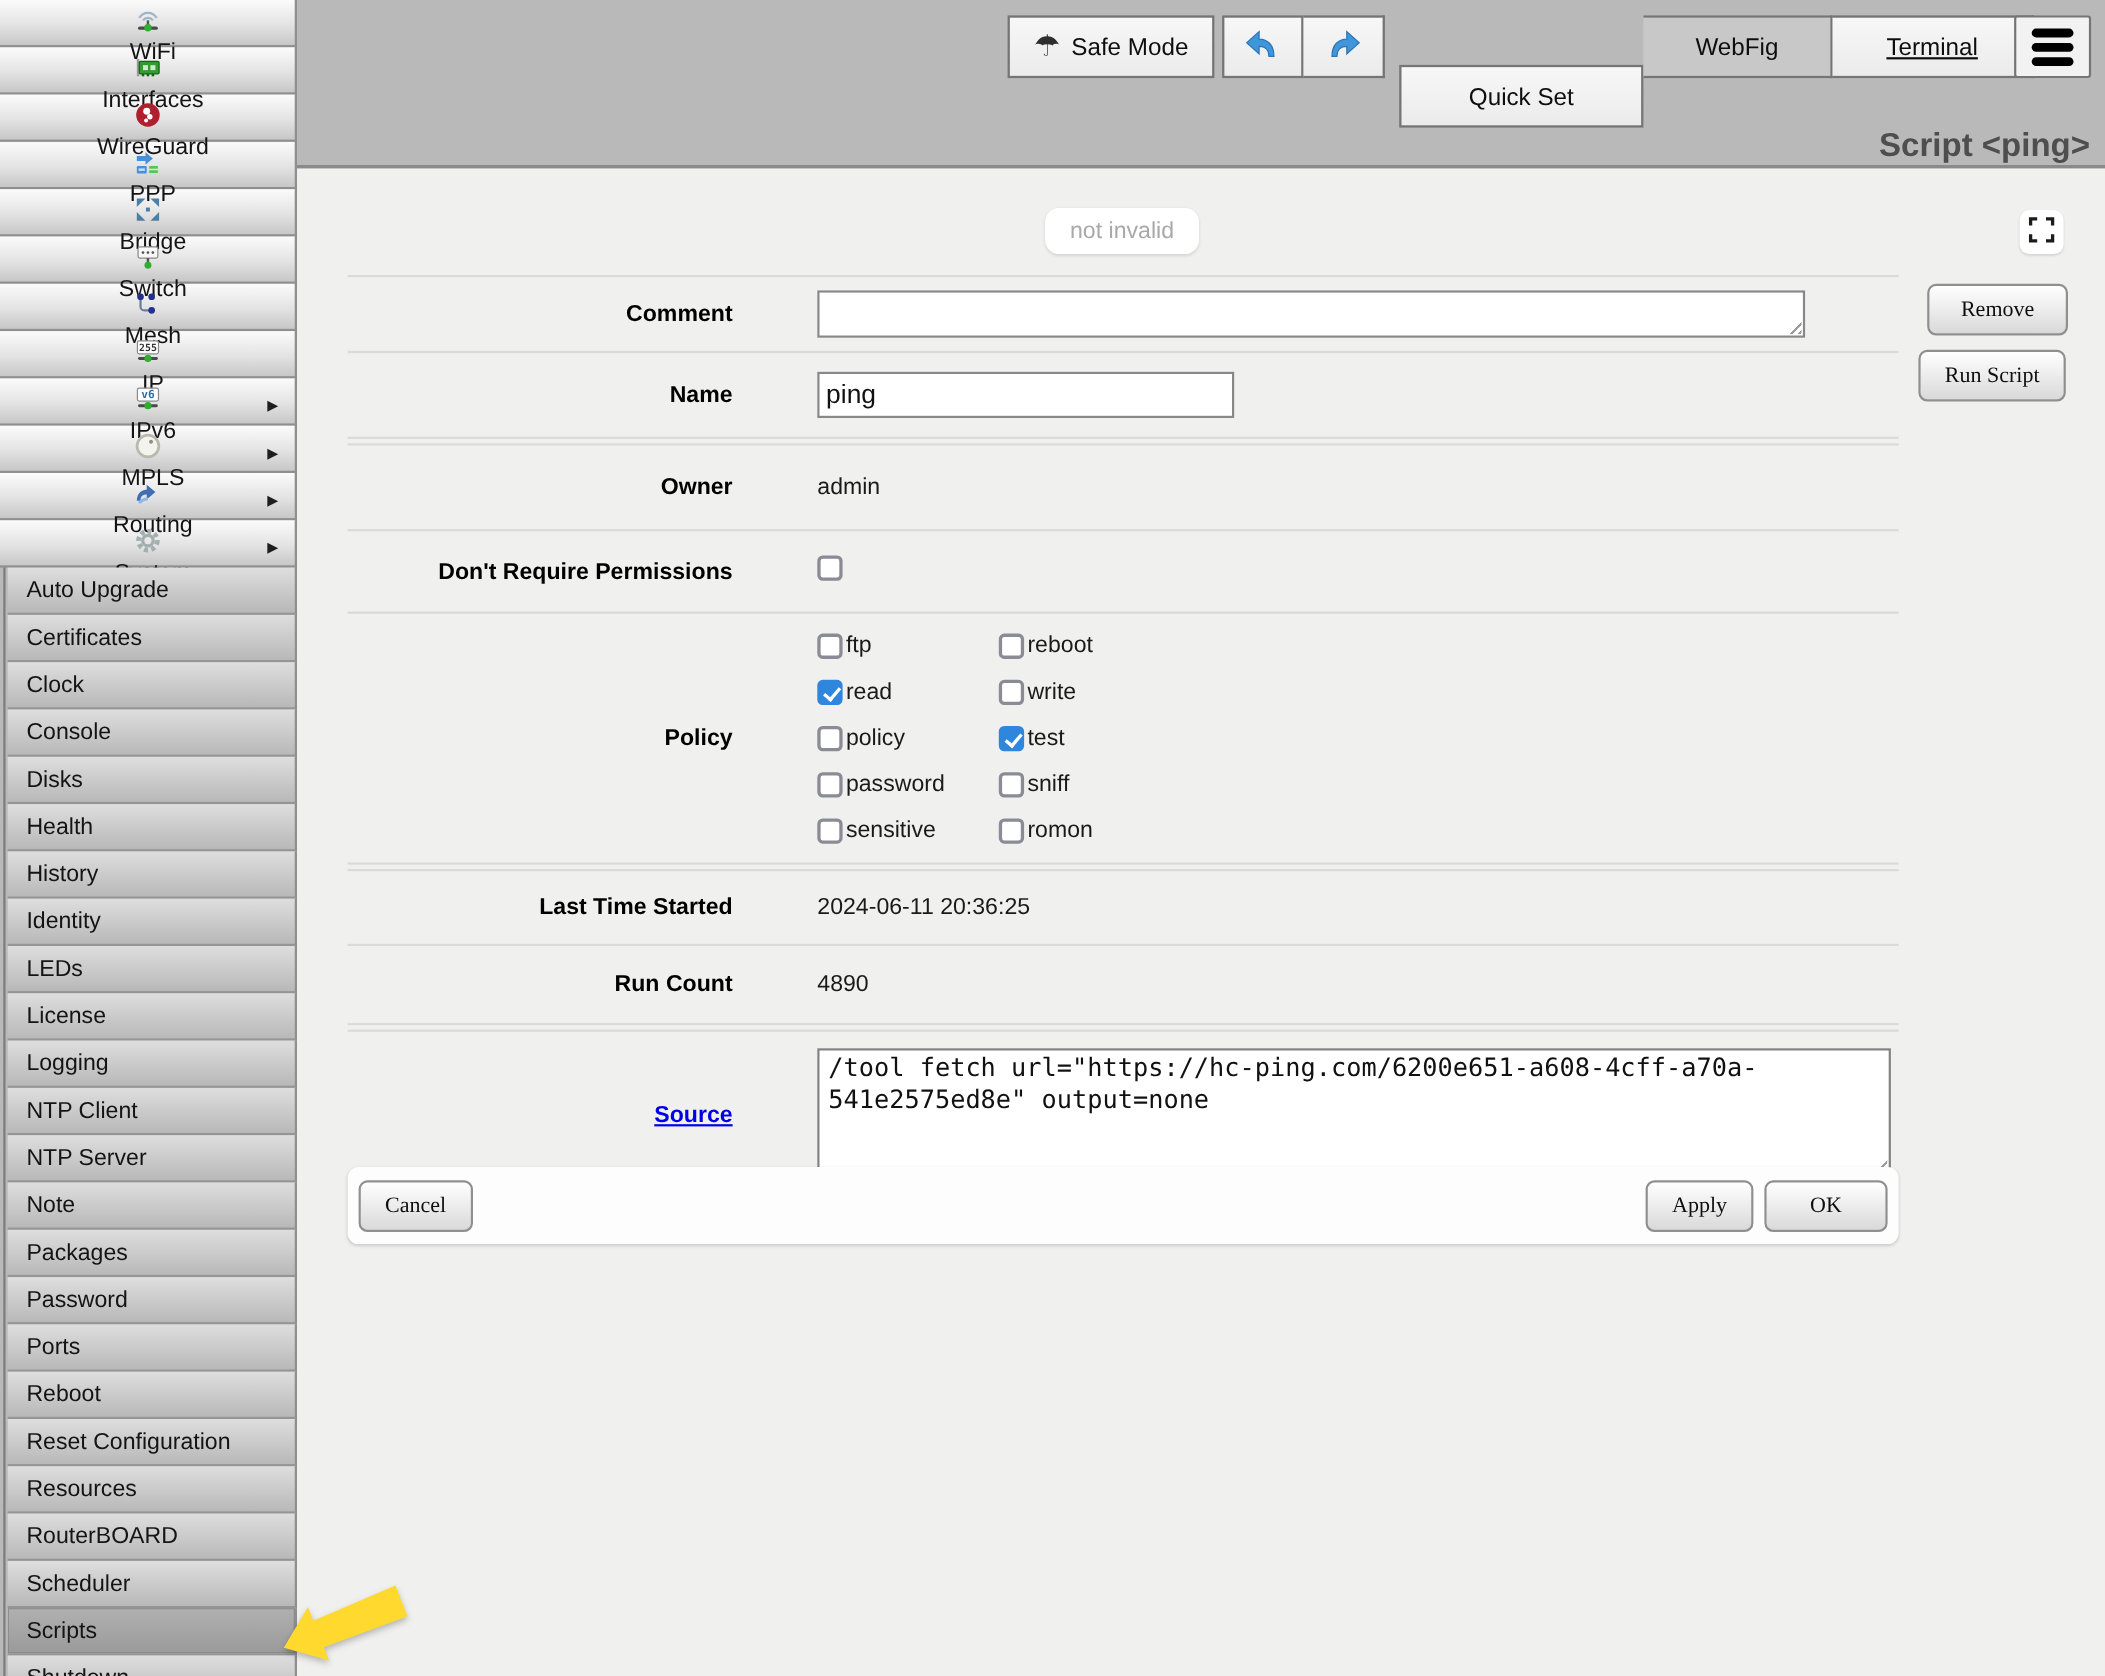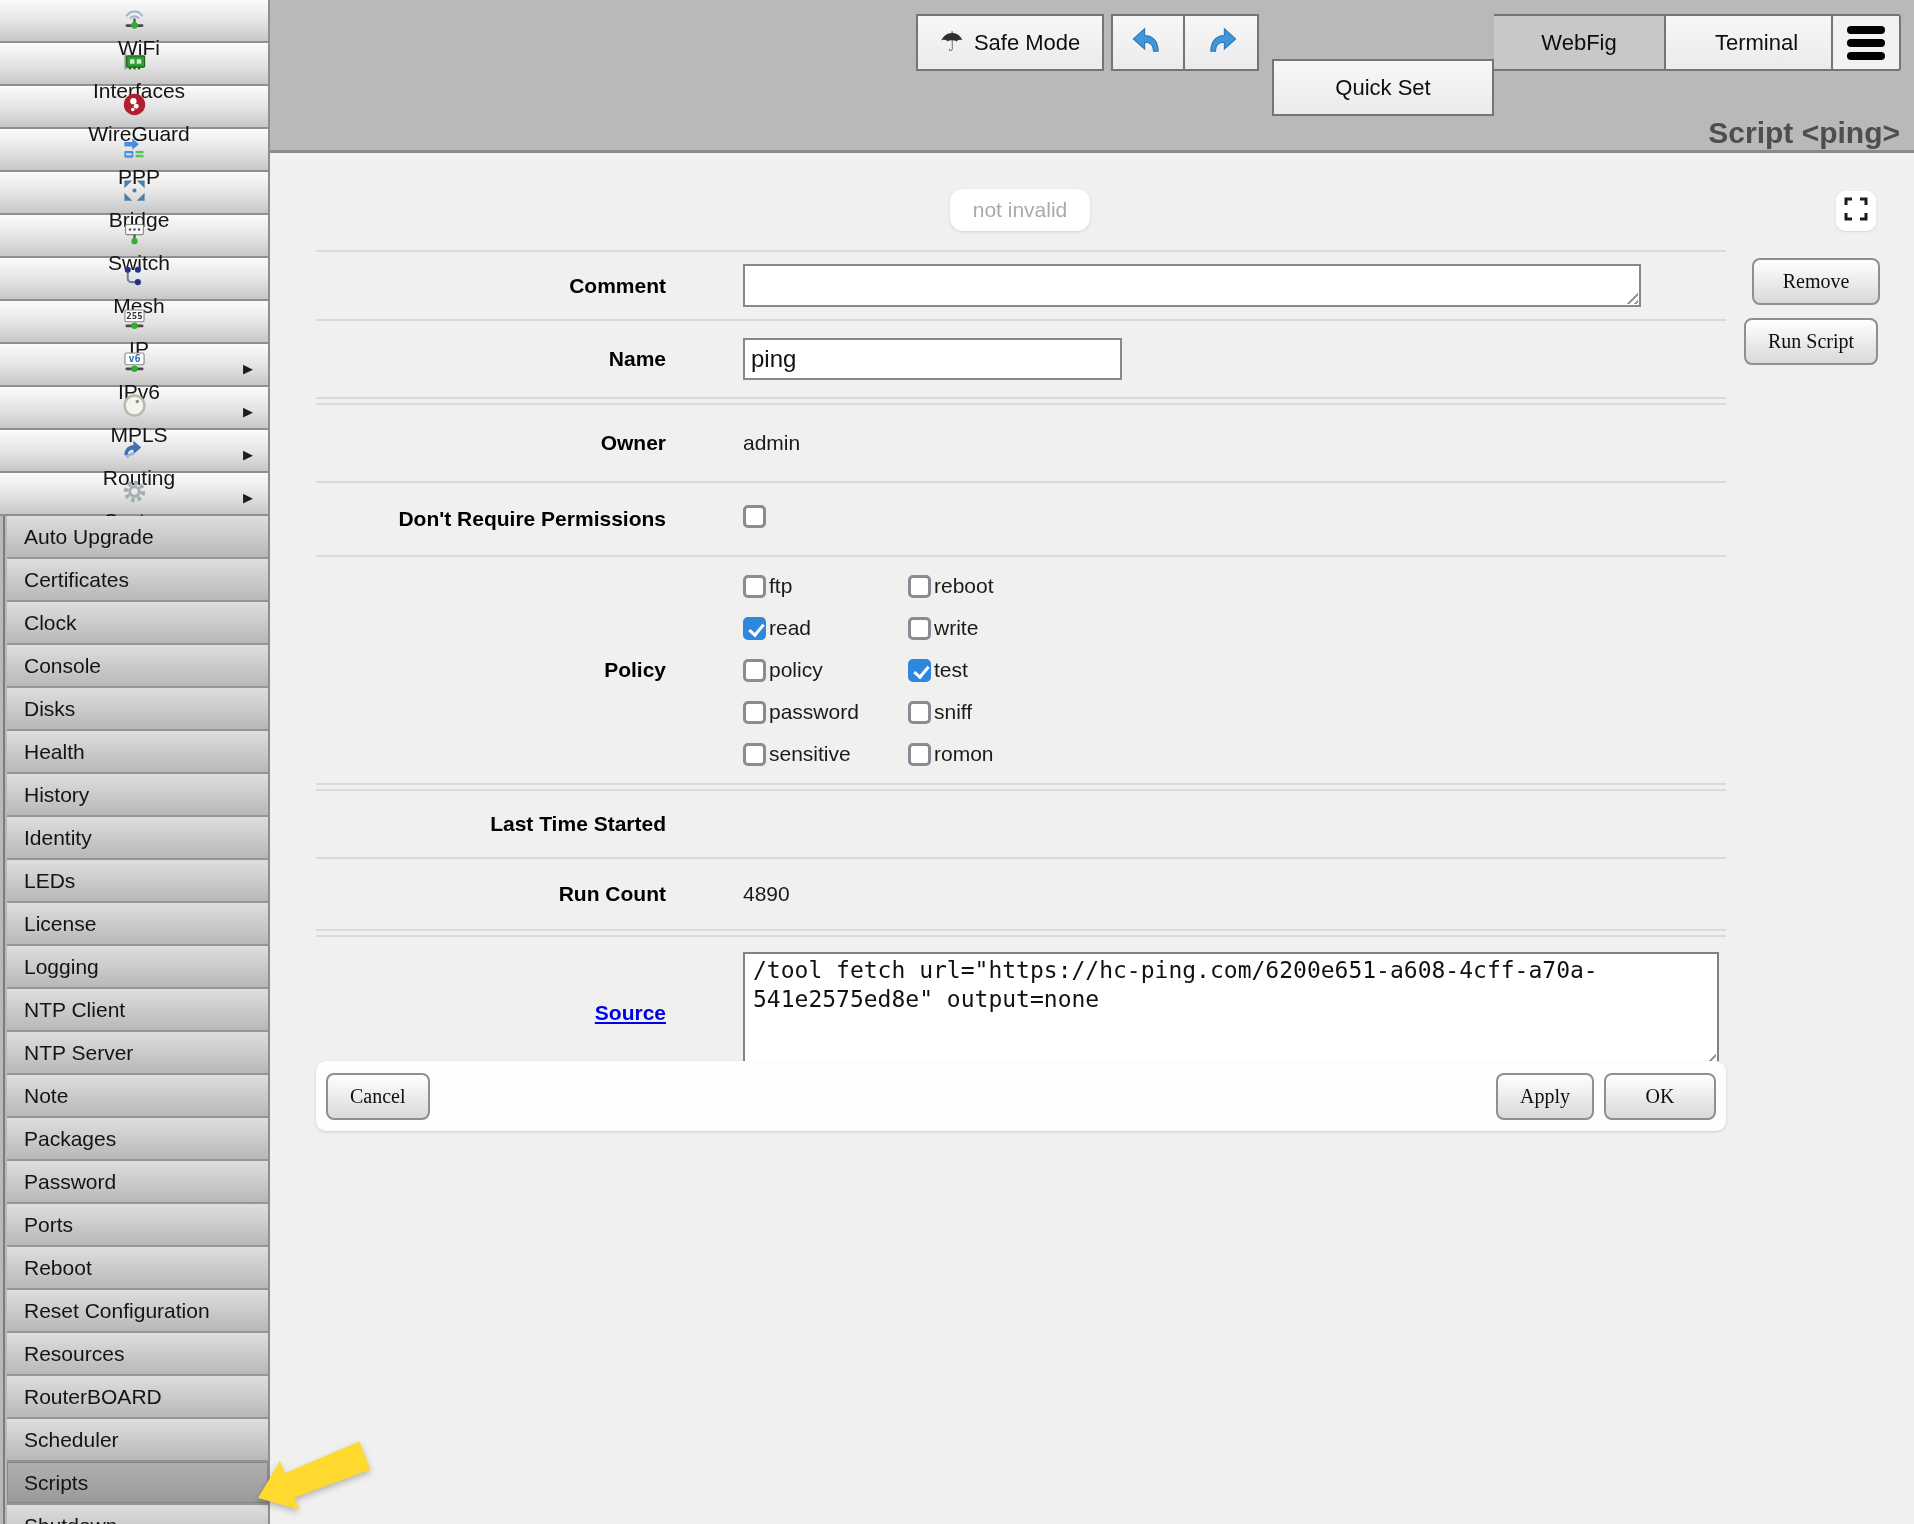--- a/index.html
+++ b/index.html
@@ -44,21 +44,21 @@
   }
   #safe-mode-btn { position:absolute; left:646px; top:14px; width:188px; gap:10px; }
   #umbrella { font-size:27px; color:#2e2e2e; line-height:1; }
   #undo-group { position:absolute; left:841px; top:14px; display:flex; }
   #undo-btn,#redo-btn { width:74px; }
   #redo-btn { border-left:0; }
   #redo-btn svg { transform:scaleX(-1); }
   #tab-group { position:absolute; left:1002px; top:14px; display:flex; }
   #quick-set-btn { width:222px;margin-top:45px; }
   #webfig-btn { width:172px; border-left:0; background:#c8c8c8; }
-  #terminal-btn { width:183px; border-left:0; }
+  #terminal-btn { width:183px; border-left:0;text-decoration:underline; }
   #menu-btn {
     position:absolute; left:1561px; top:14px; width:70px; height:57px;
     background:#f2f2f2; border:2px solid #757575; border-radius:3px;
     display:flex; flex-direction:column; align-items:center; justify-content:center; gap:5px; cursor:pointer;
   }
   .h-bar { width:38px; height:8px; background:#000; border-radius:4px; }
 
   
   #content { position:relative; height:1368px; }
   #status-pill {
@@ -431,20 +431,21 @@
               <div class="pcell">
                 <span class="cb"></span>
                 <span class="ptext">romon</span>
               </div>
             </div>
           </div>
       </div>
       <div class="double-sep"></div>
       <div class="frow row-lts">
         <div class="flabel">Last Time Started</div>
+        <div class="fvalue">2024-06-11 20:36:25</div>
       </div>
       <div class="frow row-runcount">
         <div class="flabel">Run Count</div>
         <div class="fvalue">4890</div>
       </div>
       <div class="double-sep"></div>
       <div class="frow row-source">
         <div class="flabel source-label">Source</div>
         <div class="fvalue">
           <span class="input-wrap">

